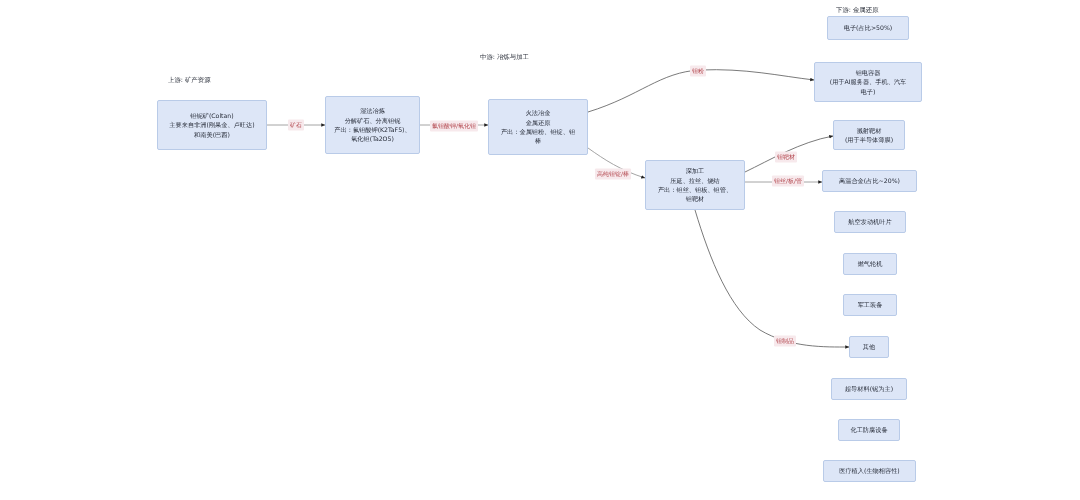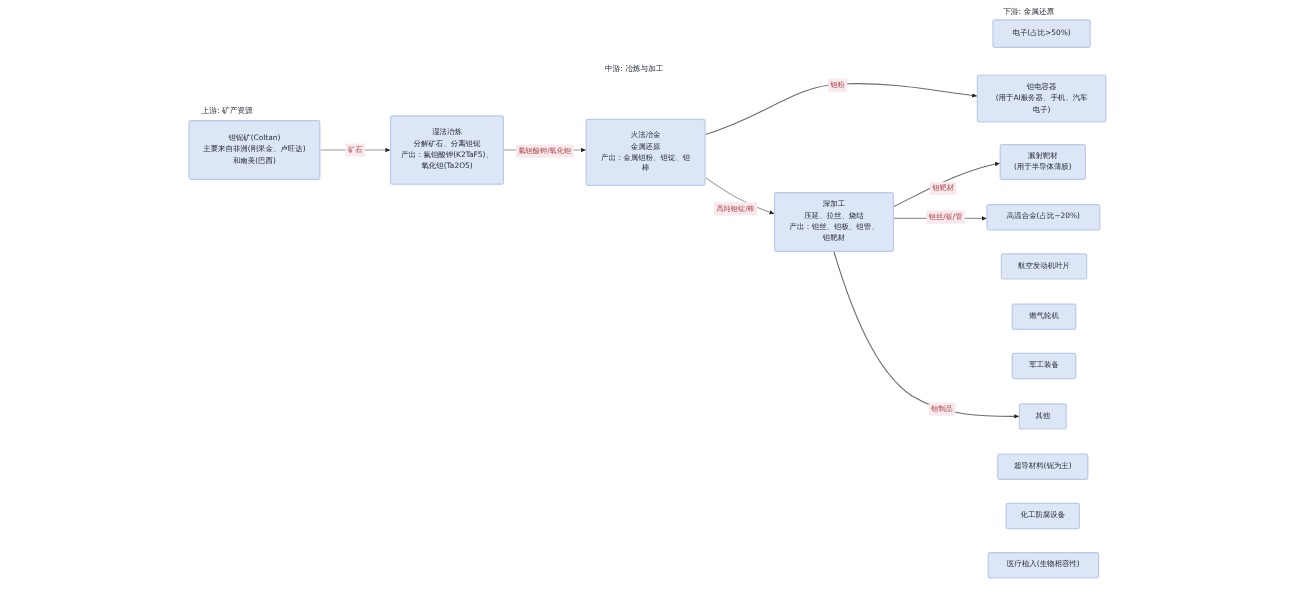--- a/index.html
+++ b/index.html
@@ -94,22 +94,22 @@
     <g>
       <path d="M745,172 C770,160 800,142 833,136" stroke="#6b6b6b" stroke-width="0.9" fill="none" marker-end="url(#arrow)"></path>
     </g>
     <g>
       <path d="M745,182 L822,182" stroke="#9a9a9a" stroke-width="0.9" fill="none" marker-end="url(#arrow)"></path>
     </g>
     <g>
       <path d="M695,210 C710,260 730,310 760,330 C790,348 825,347 849,347" stroke="#6b6b6b" stroke-width="0.9" fill="none" marker-end="url(#arrow)"></path>
     </g>
   </svg>
-<div class="stage-label" style="left: 168px; top: 88px;">上游: 矿产资源</div>
-    <div class="stage-label" style="left: 504px; top: 53px;">中游: 冶炼与加工</div>
+<div class="stage-label" style="left: 168px; top: 76px;">上游: 矿产资源</div>
+    <div class="stage-label" style="left: 480px; top: 53px;">中游: 冶炼与加工</div>
     <div class="stage-label" style="left: 836px; top: 6px;">下游: 金属还原</div>
     <div class="node wrapln" style="left: 157px; top: 100px; width: 110px; height: 50px;">
       <div class="lines">
         <span class="ln">钽铌矿(Coltan)</span>
         <span class="ln">主要来自非洲(刚果金、卢旺达)</span>
         <span class="ln">和南美(巴西)</span>
       </div>
     </div>
     <div class="node" style="left: 325px; top: 96px; width: 95px; height: 58px;">
       <div class="lines">

